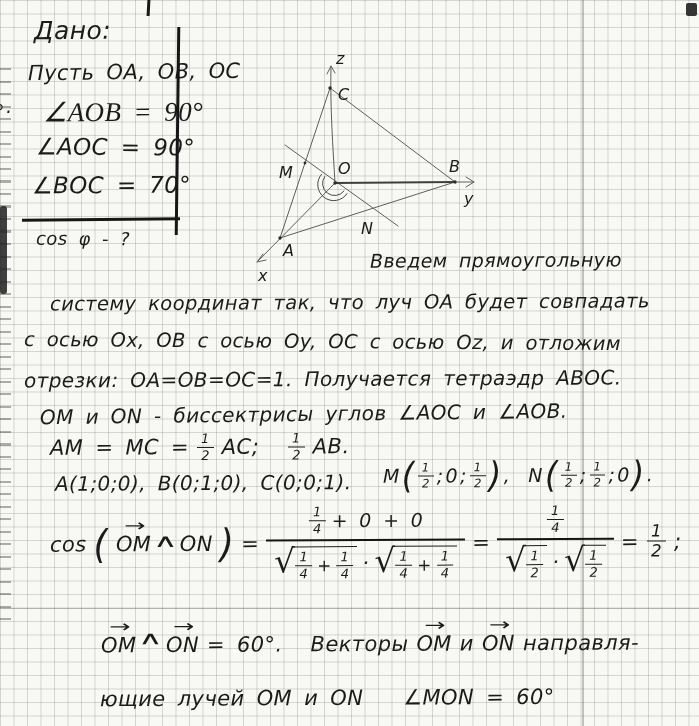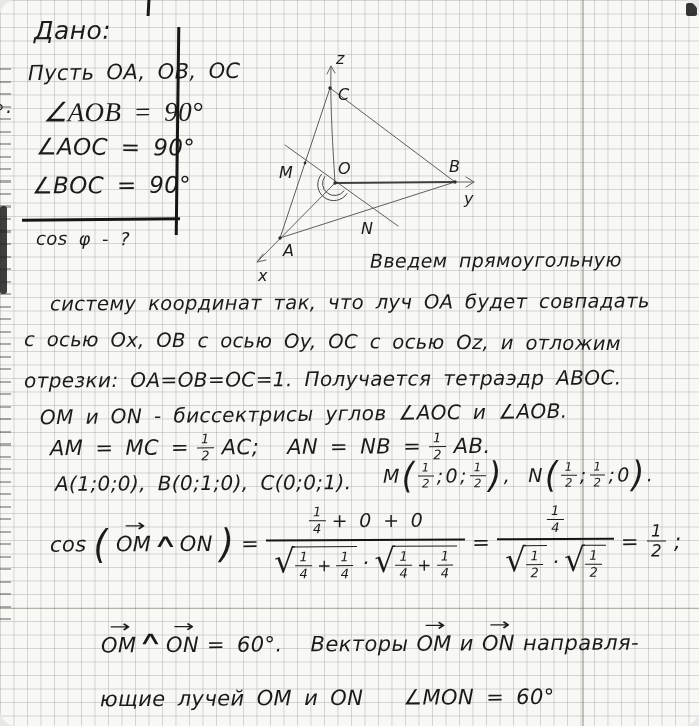--- a/index.html
+++ b/index.html
@@ -6,21 +6,20 @@
   .page{
     position:relative;width:699px;height:726px;overflow:hidden;
     background-color:#f8f8f5;
     background-image:
       linear-gradient(to right, rgba(125,130,120,.30) 1px, transparent 1px),
       linear-gradient(to bottom, rgba(125,130,120,.30) 1px, transparent 1px);
     background-size:13.5px 13.5px;
     font-family:"DejaVu Sans", sans-serif;
     font-style:italic;
     color:#1b1b1b;
-    border-radius:16px;
   }
   .line{position:absolute;white-space:nowrap;letter-spacing:.4px;word-spacing:5px;}
   .math{display:inline-flex;align-items:center;gap:7px;}
   .r-a{transform:rotate(-0.7deg);} .r-b{transform:rotate(-0.3deg);}
   .r-c{transform:rotate(0.4deg);}
 
   .vdiv{position:absolute;left:176px;top:27px;width:2.6px;height:208px;background:#161616;transform:rotate(.7deg);}
   .hsep{position:absolute;left:22px;top:218px;width:158px;height:2.6px;background:#161616;transform:rotate(-.5deg);}
 
   .frac{display:inline-flex;flex-direction:column;align-items:center;line-height:1.05;font-size:.62em;margin:0 1px;font-style:italic;}
@@ -65,21 +64,21 @@
   <div class="edge-dashes"></div>
   <div class="edge-blob"></div>
   <div class="top-mark"></div>
   <div class="corner-mark"></div>
 
   <div class="line r-b" style="left:34px;top:16px;font-size:25px;">Дано:</div>
   <div class="line r-a" style="left:28px;top:60px;font-size:21px;">Пусть OA, OB, OC</div>
   <div class="line" style="left:-5px;top:101px;font-size:19px;">°·</div>
   <div class="line r-b" style="left:43px;top:96px;font-size:27px;font-family:Liberation Serif, serif;">∠AOB = 90°</div>
   <div class="line r-c" style="left:36px;top:134px;font-size:23px;">∠AOC = 90°</div>
-  <div class="line r-b" style="left:32px;top:172px;font-size:23px;">∠BOC = 90°</div>
+  <div class="line r-b" style="left:32px;top:172px;font-size:23px;">∠BOC = 70°</div>
   <div class="hsep"></div>
   <div class="line r-c" style="left:36px;top:228px;font-size:18px;">cos φ - ?</div>
   <div class="vdiv"></div>
 
 
   <svg style="position:absolute;left:222px;top:38px;" width="268" height="248" viewBox="0 0 268 248">
     <g stroke="#5e5e5c" stroke-width="1" fill="none" stroke-linecap="round">
       <path d="M113,145 C111,110 108,70 109,28"></path>
       <path d="M105,36 L109,28 L113,35"></path>
       <path d="M113,145 L35,224"></path>
@@ -123,21 +122,20 @@
   <div class="line r-a" style="left:40px;top:402px;font-size:20px;">OM и ON - биссектрисы углов ∠AOC и ∠AOB.</div>
 
   <div class="line math r-b" style="left:50px;top:432px;font-size:21px;">
     <span>AM = MC =</span>
     <span class="frac">
         <span class="fn">1</span>
         <span class="fd">2</span>
       </span>
     <span>AC;</span>
     <span class="gapM"></span>
-    <span>AN = NB =</span>
     <span class="frac">
         <span class="fn">1</span>
         <span class="fd">2</span>
       </span>
     <span>AB.</span>
   </div>
 
   <div class="line r-b" style="left:55px;top:471px;font-size:20px;">A(1;0;0),  B(0;1;0),  C(0;0;1).</div>
 
   <div class="line math r-b" style="left:383px;top:456px;font-size:19px;gap:2px;">

